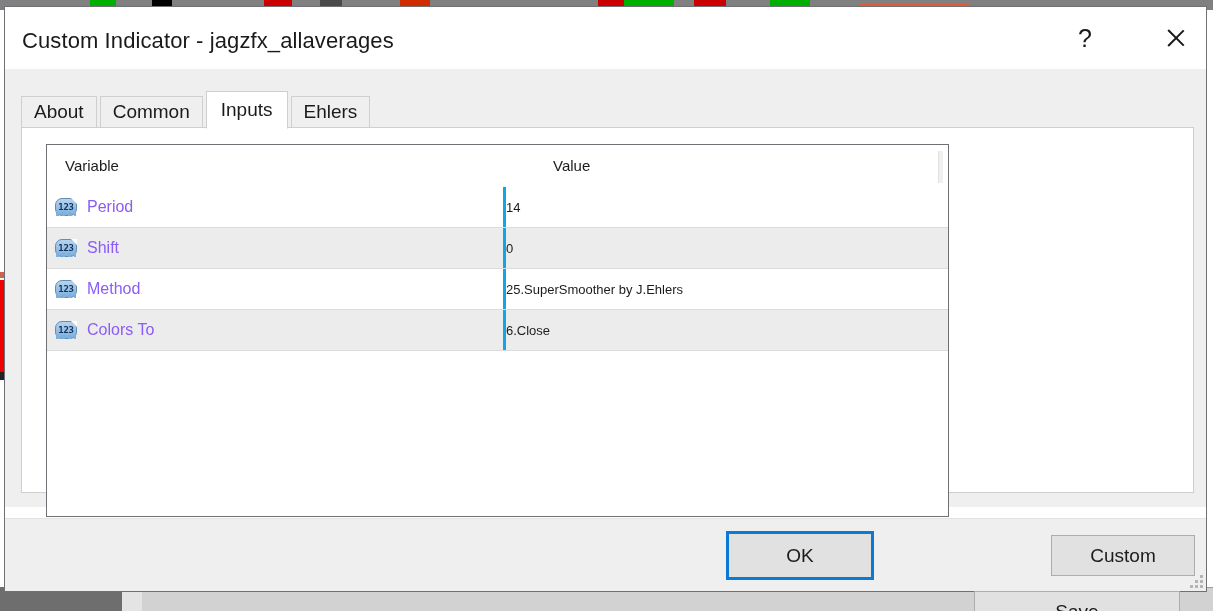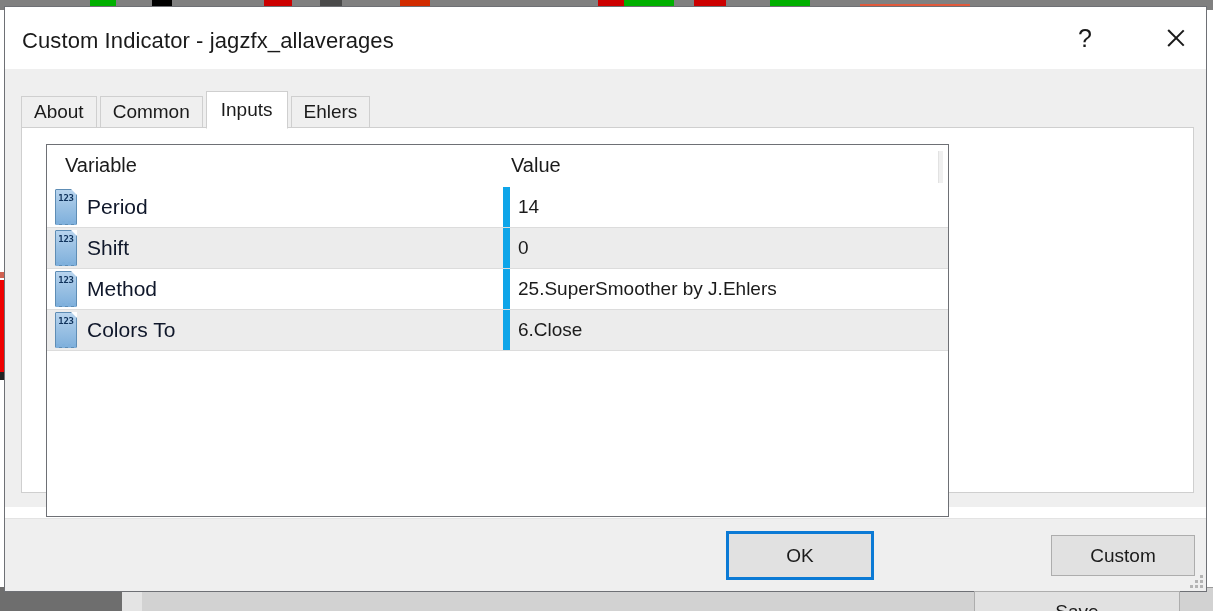--- a/index.html
+++ b/index.html
@@ -213,27 +213,27 @@
     overflow: hidden;
   }
   .tbl-head {
     display: flex;
     height: 41px;
     align-items: center;
     border-bottom: 1px solid #ffffff;
     position: relative;
   }
   .tbl-head .hcell {
-    font-size: 20px;
+    font-size: 15px;
     color: #1b1b1b;
     padding-left: 18px;
     box-sizing: border-box;
   }
   .tbl-head .hcell.var { width: 456px; }
-  .tbl-head .hcell.val { flex: 1 1 auto; padding-left: 8px; }
+  .tbl-head .hcell.val { flex: 1 1 auto; padding-left: 8px; margin-left: 42px; }
   .hdr-divider {
     position: absolute;
     left: 456px; top: 0;
     width: 1px; height: 41px;
     background: #ffffff;
   }
   .hdr-grip {
     position: absolute;
     right: 5px;
     top: 6px;
@@ -254,49 +254,48 @@
   .trow .cell-var {
     width: 456px;
     display: flex;
     align-items: center;
     padding-left: 8px;
     box-sizing: border-box;
     height: 40px;
   }
   .trow .cell-val {
     flex: 1 1 auto;
-    font-size: 19px;
+    font-size: 13px;
     color: #1b1b1b;
-    padding-left: 8px;
     height: 40px;
     display: flex;
     align-items: center;
-    border-left: 7px solid #0ea5e9;
+    border-left: 3px solid #0ea5e9;
     box-sizing: border-box;
   }
   .trow .vname {
-    font-size: 21px;
-    color: #0f172a;
+    font-size: 16px;
+    color: #8b5cf6;
     margin-left: 10px;
   }
   .row-sep {
     height: 1px;
     background: #dcdcdc;
   }
 
   
   .icon123 {
     width: 22px;
-    height: 36px;
+    height: 18px;
     flex: 0 0 22px;
     position: relative;
     background: linear-gradient(180deg, #b8d4ee 0%, #9cc2e4 45%, #7fb0dc 100%);
     border: 1px solid #5e8db5;
     box-sizing: border-box;
-    border-radius: 1px;
+    border-radius: 7px;
   }
   .icon123::before {
     
     content: "";
     position: absolute;
     right: -1px; top: -1px;
     border-width: 0 6px 6px 0;
     border-style: solid;
     border-color: transparent #ffffff transparent transparent;
   }

